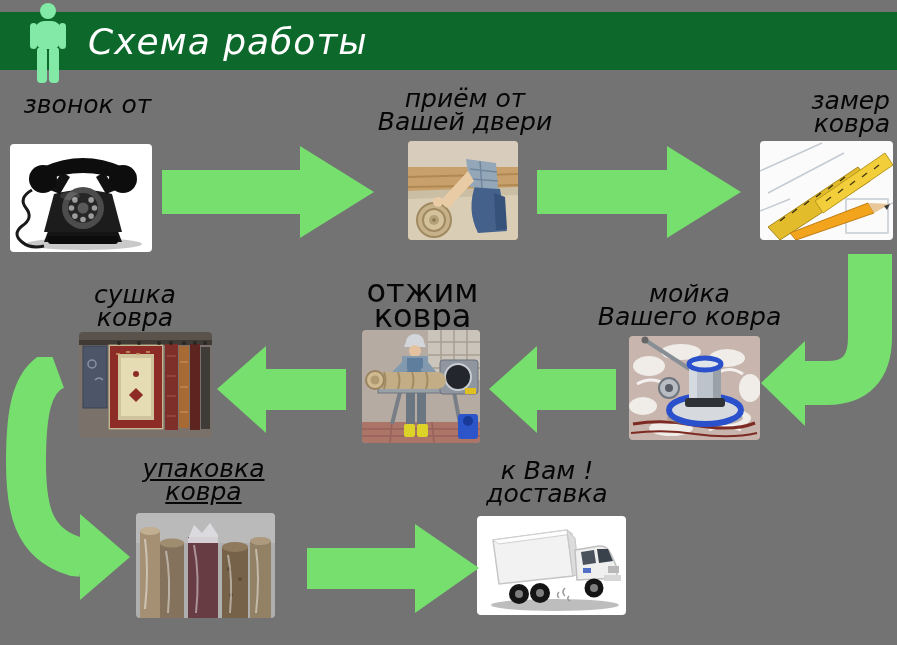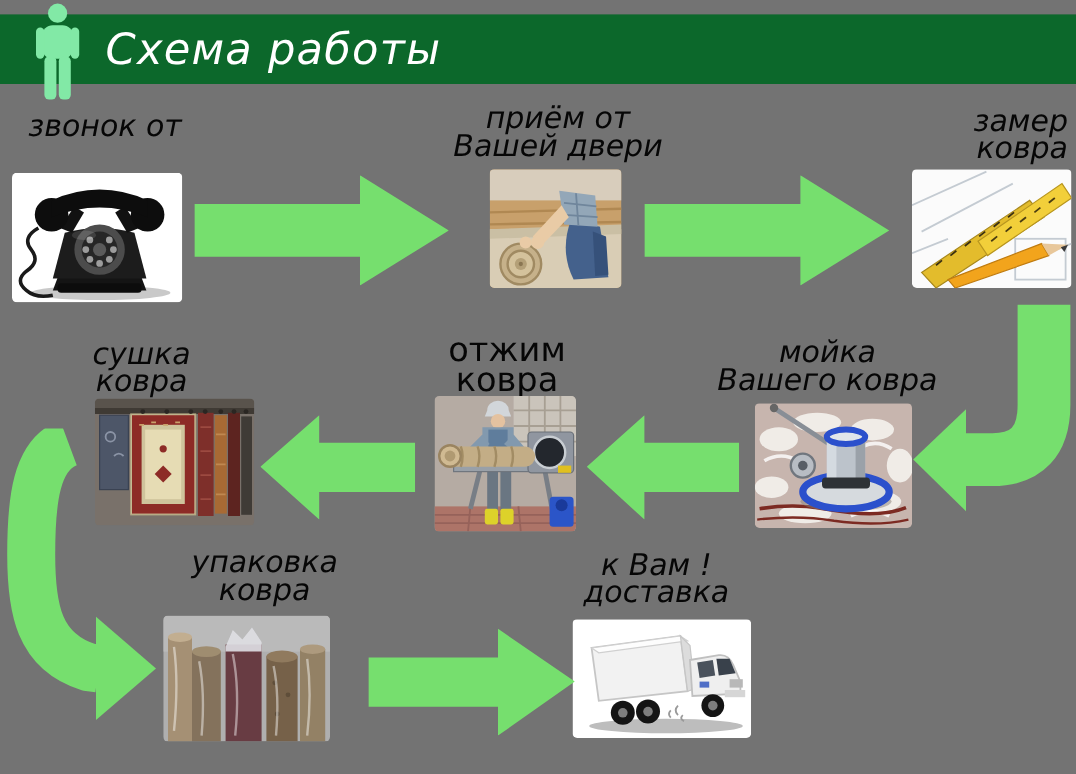--- a/index.html
+++ b/index.html
@@ -9,21 +9,21 @@
   }
   
   .header-bar{position:absolute;left:0;top:12px;width:897px;height:58px;background:#0c682b;}
   .person-icon{position:absolute;left:27px;top:2px;width:42px;height:82px;}
   .slide-title{
     position:absolute;left:88px;top:14px;height:54px;display:flex;align-items:center;
     font-style:italic;font-size:36px;color:#ffffff;letter-spacing:1px;white-space:nowrap;
   }
   
   .step-label{position:absolute;text-align:center;font-style:italic;font-size:25px;line-height:23px;color:#060606;}
-  .step-label.upright{font-style:normal;font-size:28px;line-height:25px;}
+  .step-label.upright{font-style:normal;font-size:32px;line-height:25px;}
   
   .photo{position:absolute;border-radius:4px;overflow:hidden;}
   .photo svg{display:block;width:100%;height:100%;}
   
   .flow-arrow{position:absolute;}
   .flow-arrow svg{display:block;width:100%;height:100%;}
 </style>
 </head>
 <body>
 
@@ -149,21 +149,21 @@
       </svg>
   </div>
 
   <div class="flow-arrow" style="left:755px;top:252px;width:142px;height:175px;">
     <svg viewBox="0 0 142 175">
       <path d="M115,2 L115,85 Q115,131 72,131 L50,131" fill="none" stroke="#76df6e" stroke-width="44"></path>
       <polygon points="50,89 50,174 6,131" fill="#76df6e"></polygon>
     </svg>
   </div>
 
-  <div class="step-label" style="left:38px;top:283px;width:160px;">
+  <div class="step-label" style="left:55px;top:283px;width:160px;">
     <div>сушка</div>
     <div>ковра</div>
   </div>
   <div class="step-label upright" style="left:350px;top:279px;width:145px;">
     <div>отжим</div>
     <div>ковра</div>
   </div>
   <div class="step-label" style="left:592px;top:282px;width:195px;">
     <div>мойка</div>
     <div>Вашего ковра</div>
@@ -311,21 +311,21 @@
       </svg>
   </div>
 
   <div class="flow-arrow" style="left:2px;top:357px;width:130px;height:247px;">
     <svg viewBox="0 0 130 247">
       <path d="M55,12 C28,22 24,60 24,105 C24,150 30,186 72,199 L80,200" fill="none" stroke="#76df6e" stroke-width="40"></path>
       <polygon points="78,157 78,243 128,200" fill="#76df6e"></polygon>
     </svg>
   </div>
 
-  <div class="step-label" style="left:148px;top:457px;width:145px;">
+  <div class="step-label" style="left:131px;top:457px;width:145px;text-decoration:underline;">
     <div>упаковка</div>
     <div>ковра</div>
   </div>
   <div class="step-label" style="left:472px;top:459px;width:150px;">
     <div>к Вам !</div>
     <div>доставка</div>
   </div>
 
   <div class="photo" style="left:136px;top:513px;width:139px;height:105px;">
     <svg viewBox="0 0 139 105">

